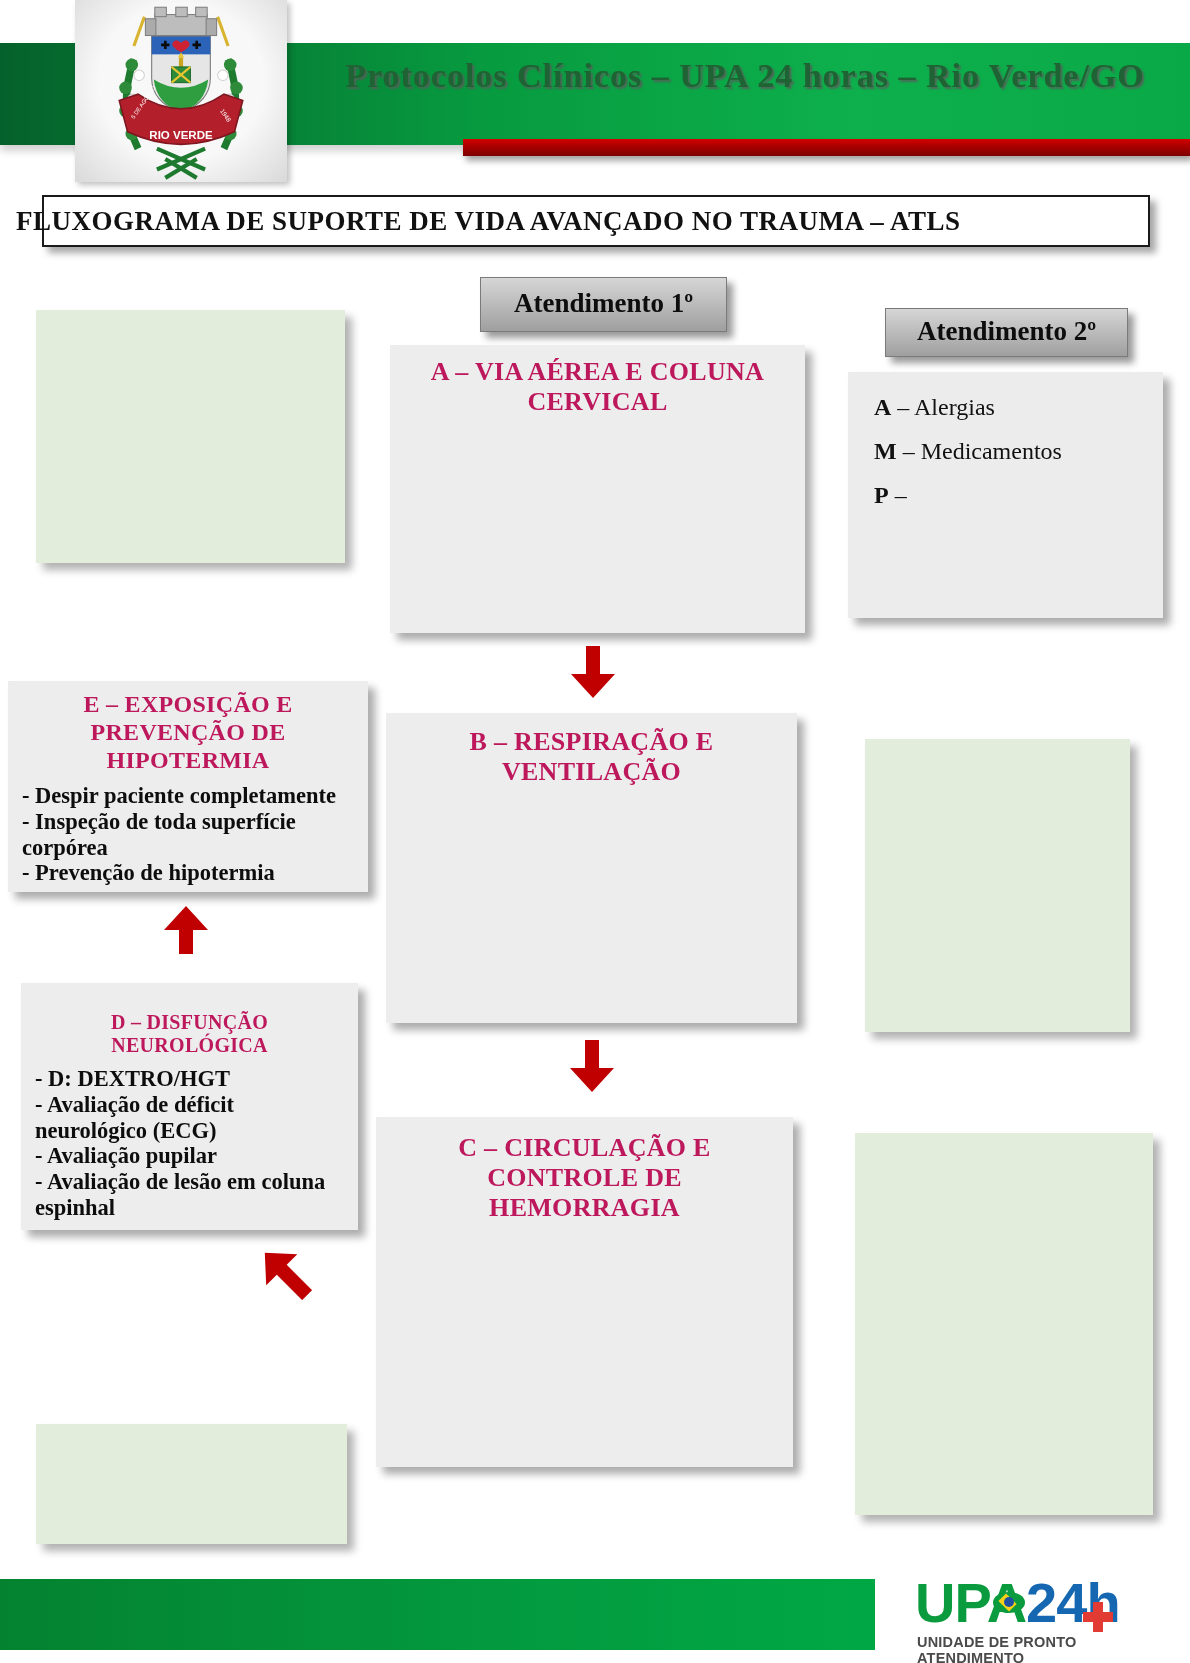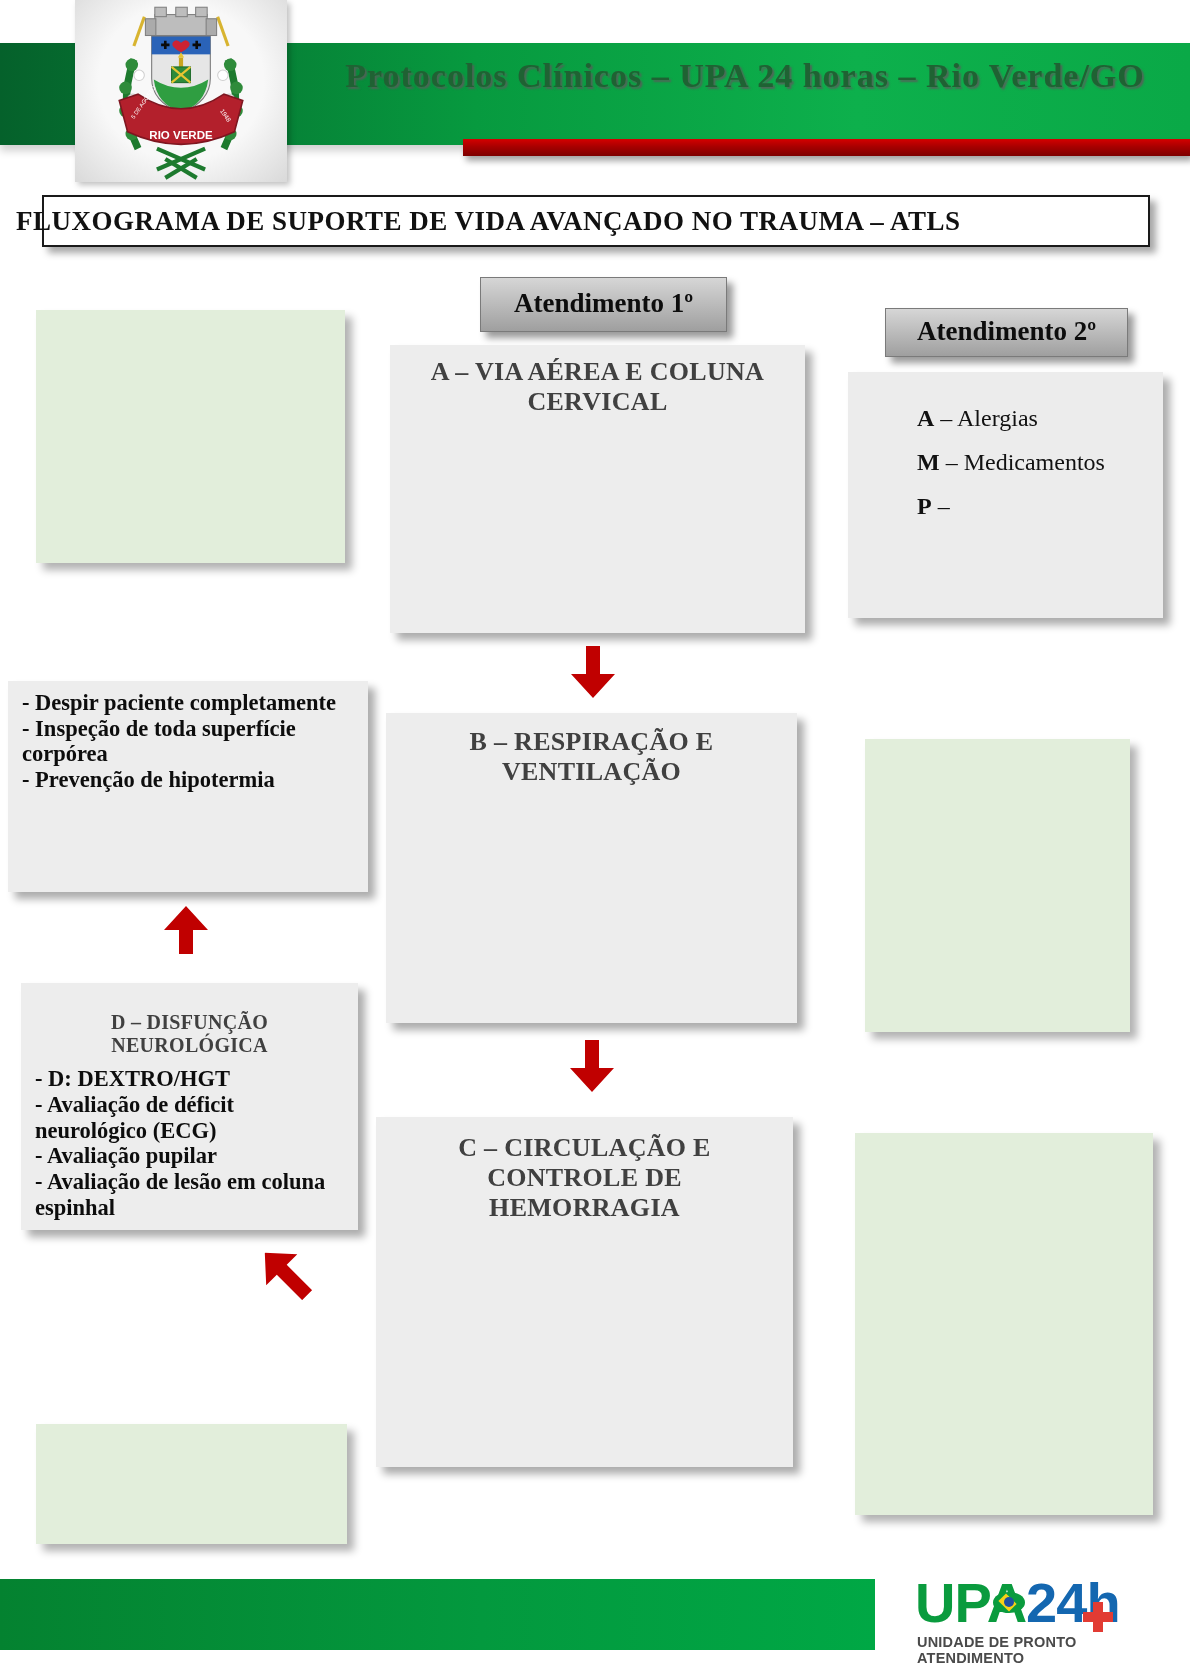--- a/index.html
+++ b/index.html
@@ -31,40 +31,40 @@
   
   .label-box{background:linear-gradient(180deg,#d6d6d6 0%,#b8b8b8 55%,#9f9f9f 100%);
         border:1px solid #7a7a7a;box-shadow:6px 6px 7px rgba(0,0,0,0.40);
         font-weight:bold;text-align:center;font-size:27px;color:#0d0d0d;}
   .label-1{left:480px;top:277px;width:245px;height:53px;line-height:51px;}
   .label-2{left:885px;top:308px;width:241px;height:47px;line-height:45px;}
 
   
   .flowbox{background:#ededed;box-shadow:7px 7px 8px rgba(0,0,0,0.33);}
   .flowbox .bt{font-weight:bold;text-align:center;line-height:1.16;letter-spacing:0.3px;
-        margin:0 auto;color:#404040;}
+        margin:0 auto;color:#be185d;}
   .box-a{left:390px;top:345px;width:415px;height:288px;}
   .box-a .bt{font-size:26px;max-width:345px;padding-top:12px;}
   .box-b{left:386px;top:713px;width:411px;height:310px;}
   .box-b .bt{font-size:26px;max-width:300px;padding-top:14px;}
   .box-c{left:376px;top:1117px;width:417px;height:350px;}
   .box-c .bt{font-size:26px;max-width:320px;padding-top:16px;}
   .box-e{left:8px;top:681px;width:360px;height:211px;}
   .box-e .bt{font-size:24px;max-width:255px;padding-top:10px;}
   .box-d{left:21px;top:983px;width:337px;height:247px;}
   .box-d .bt{font-size:20px;max-width:265px;padding-top:28px;}
   .blist{font-size:22.5px;line-height:1.14;padding:9px 10px 0 14px;color:#0d0d0d;}
   .blist div{margin:0;font-weight:bold;}
 
   
   .box-amp{left:848px;top:372px;width:315px;height:246px;background:#ececec;
         box-shadow:7px 7px 8px rgba(0,0,0,0.33);}
   .amp-item{font-size:24px;margin:0 0 17px 26px;}
   .amp-item .k{font-weight:bold;}
-  .box-amp .amp-wrap{padding-top:33px;margin-left:43px;}
+  .box-amp .amp-wrap{padding-top:22px;}
 
   
   .greenbox{background:#e2eedb;box-shadow:7px 7px 8px rgba(0,0,0,0.30);}
   .g-topleft{left:36px;top:310px;width:309px;height:253px;}
   .g-right1{left:865px;top:739px;width:265px;height:293px;}
   .g-right2{left:855px;top:1133px;width:298px;height:382px;}
   .g-botleft{left:36px;top:1424px;width:311px;height:120px;}
 
   
   .arrow{width:44px;height:52px;}
@@ -197,20 +197,21 @@
 
   <div class="abs flowbox box-c">
     <div class="bt">C – CIRCULAÇÃO E CONTROLE DE HEMORRAGIA</div>
   </div>
 
   <div class="abs flowbox box-b">
     <div class="bt">B – RESPIRAÇÃO E VENTILAÇÃO</div>
   </div>
 
   <div class="abs flowbox box-e">
+    <div class="bt">E – EXPOSIÇÃO E PREVENÇÃO DE HIPOTERMIA</div>
     <div class="blist">
       <div>- Despir paciente completamente</div>
       <div>- Inspeção de toda superfície corpórea</div>
       <div>- Prevenção de hipotermia</div>
     </div>
   </div>
 
   <div class="abs flowbox box-d">
     <div class="bt">D – DISFUNÇÃO NEUROLÓGICA</div>
     <div class="blist">

